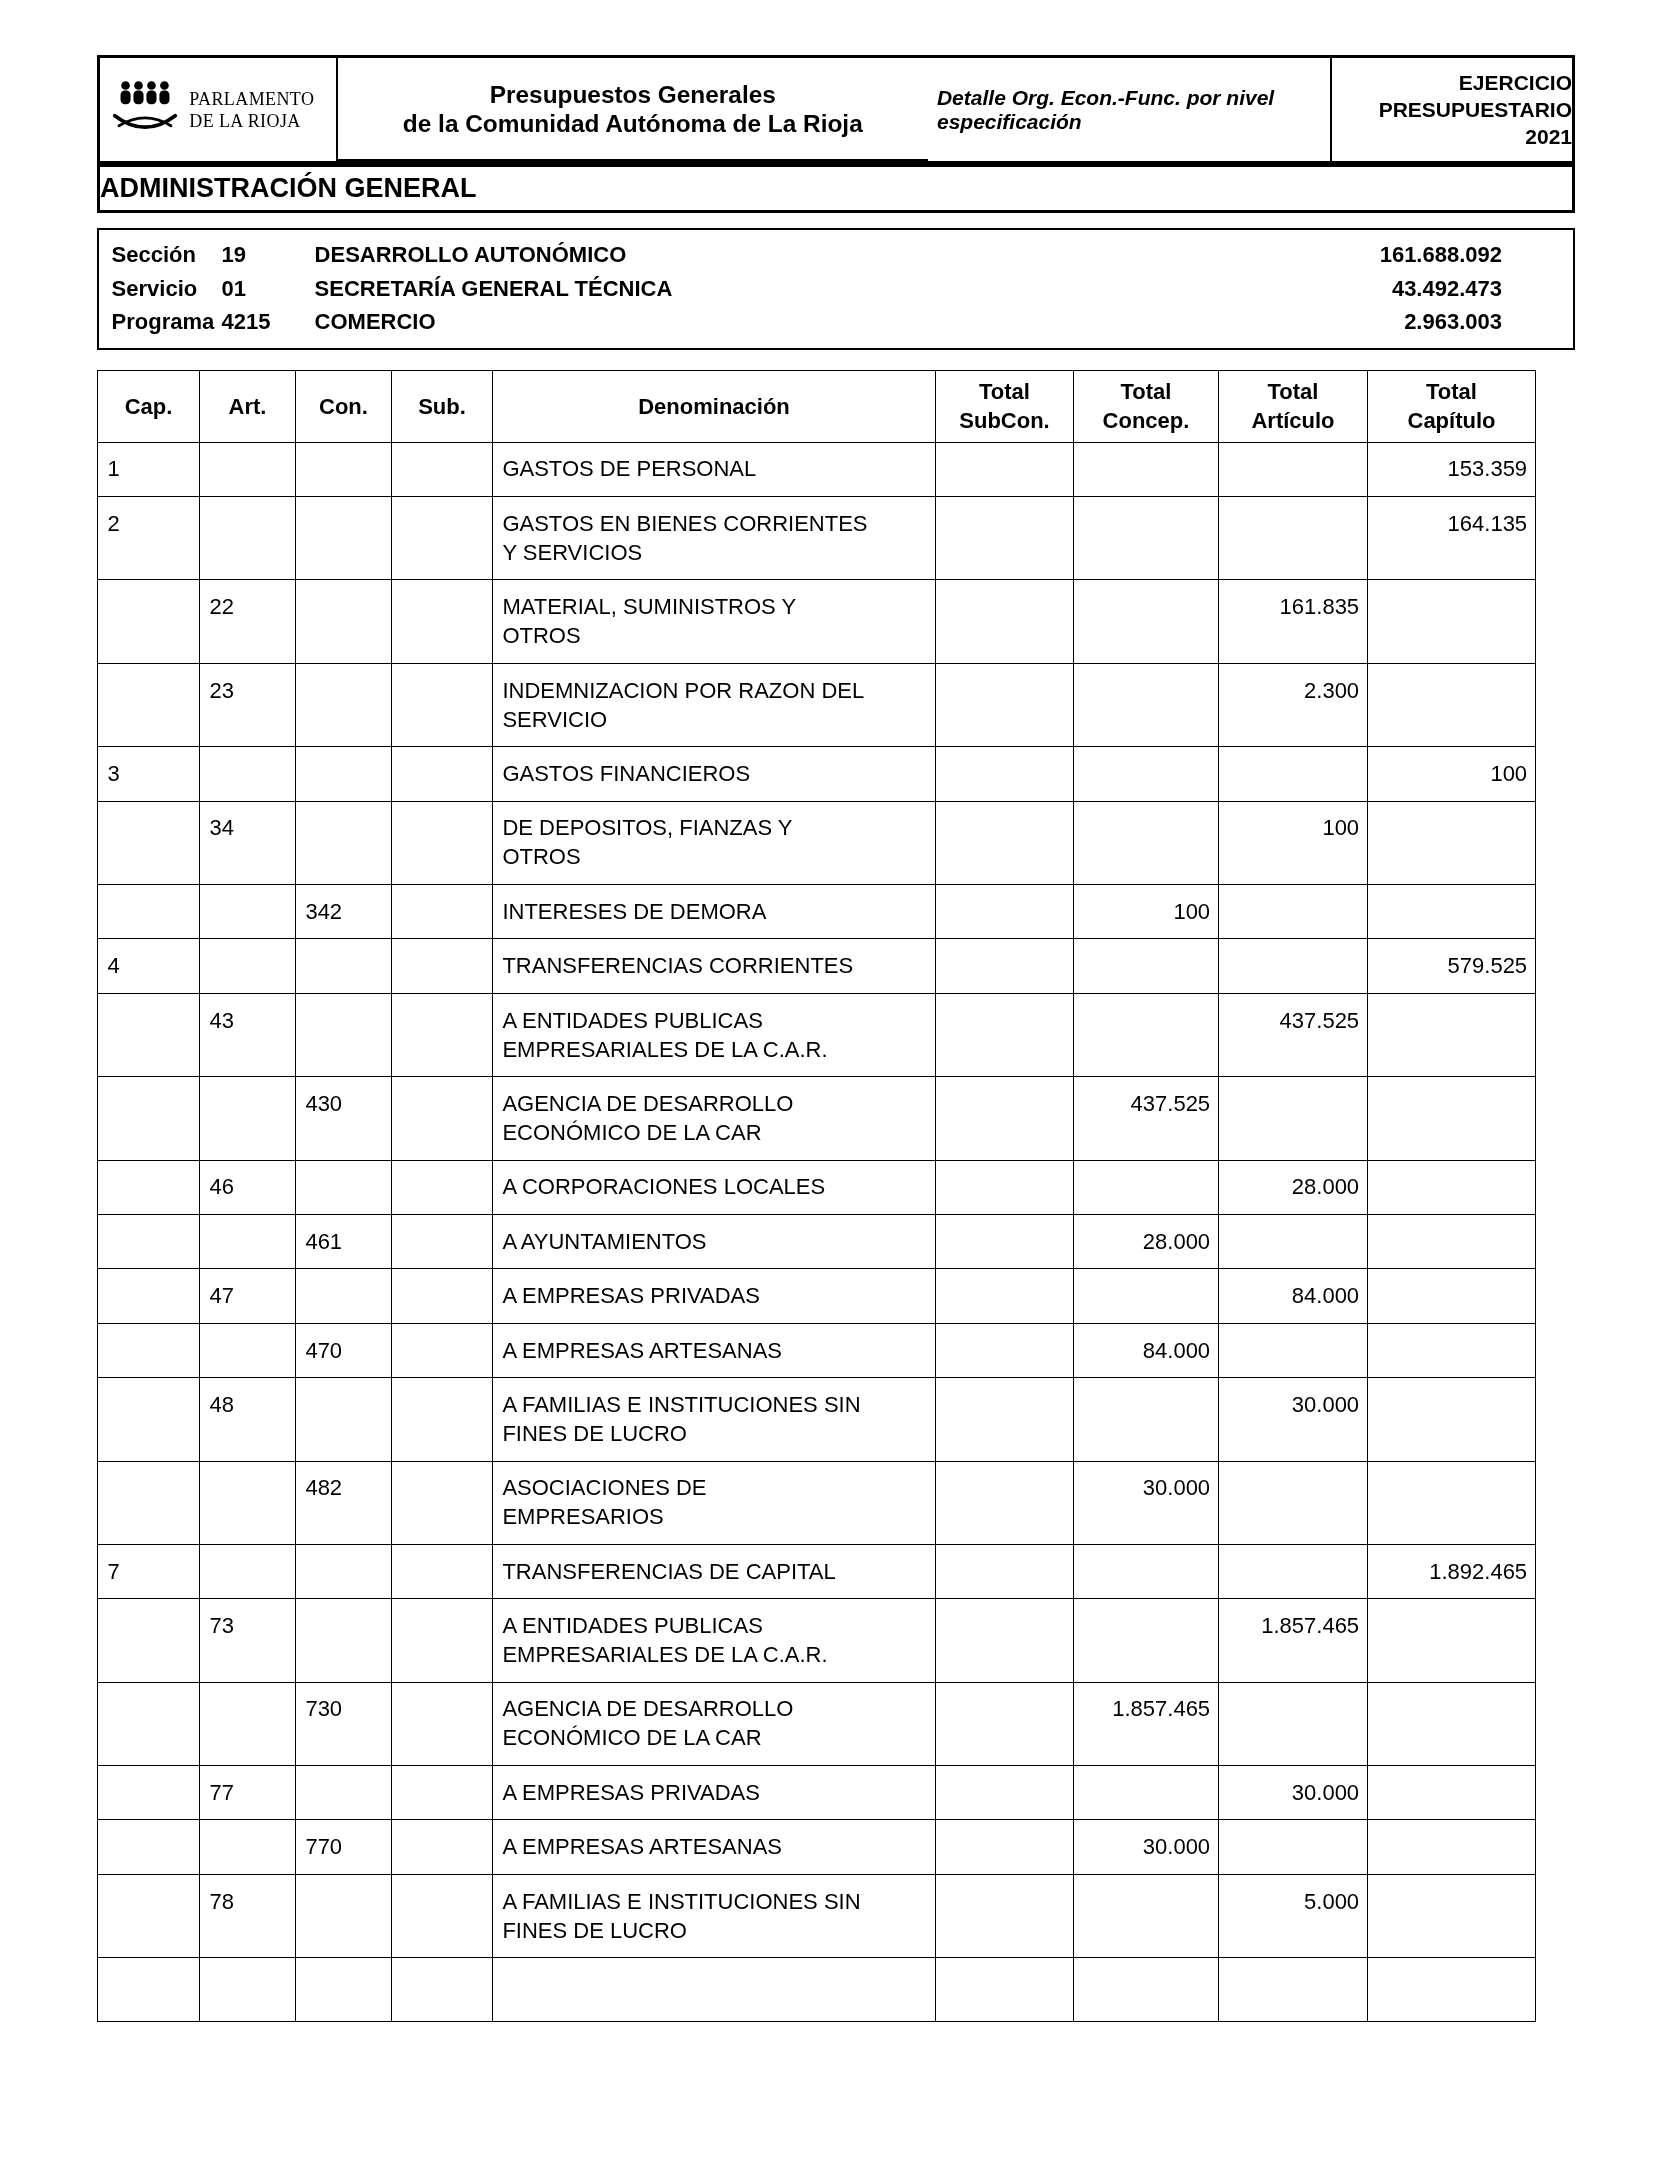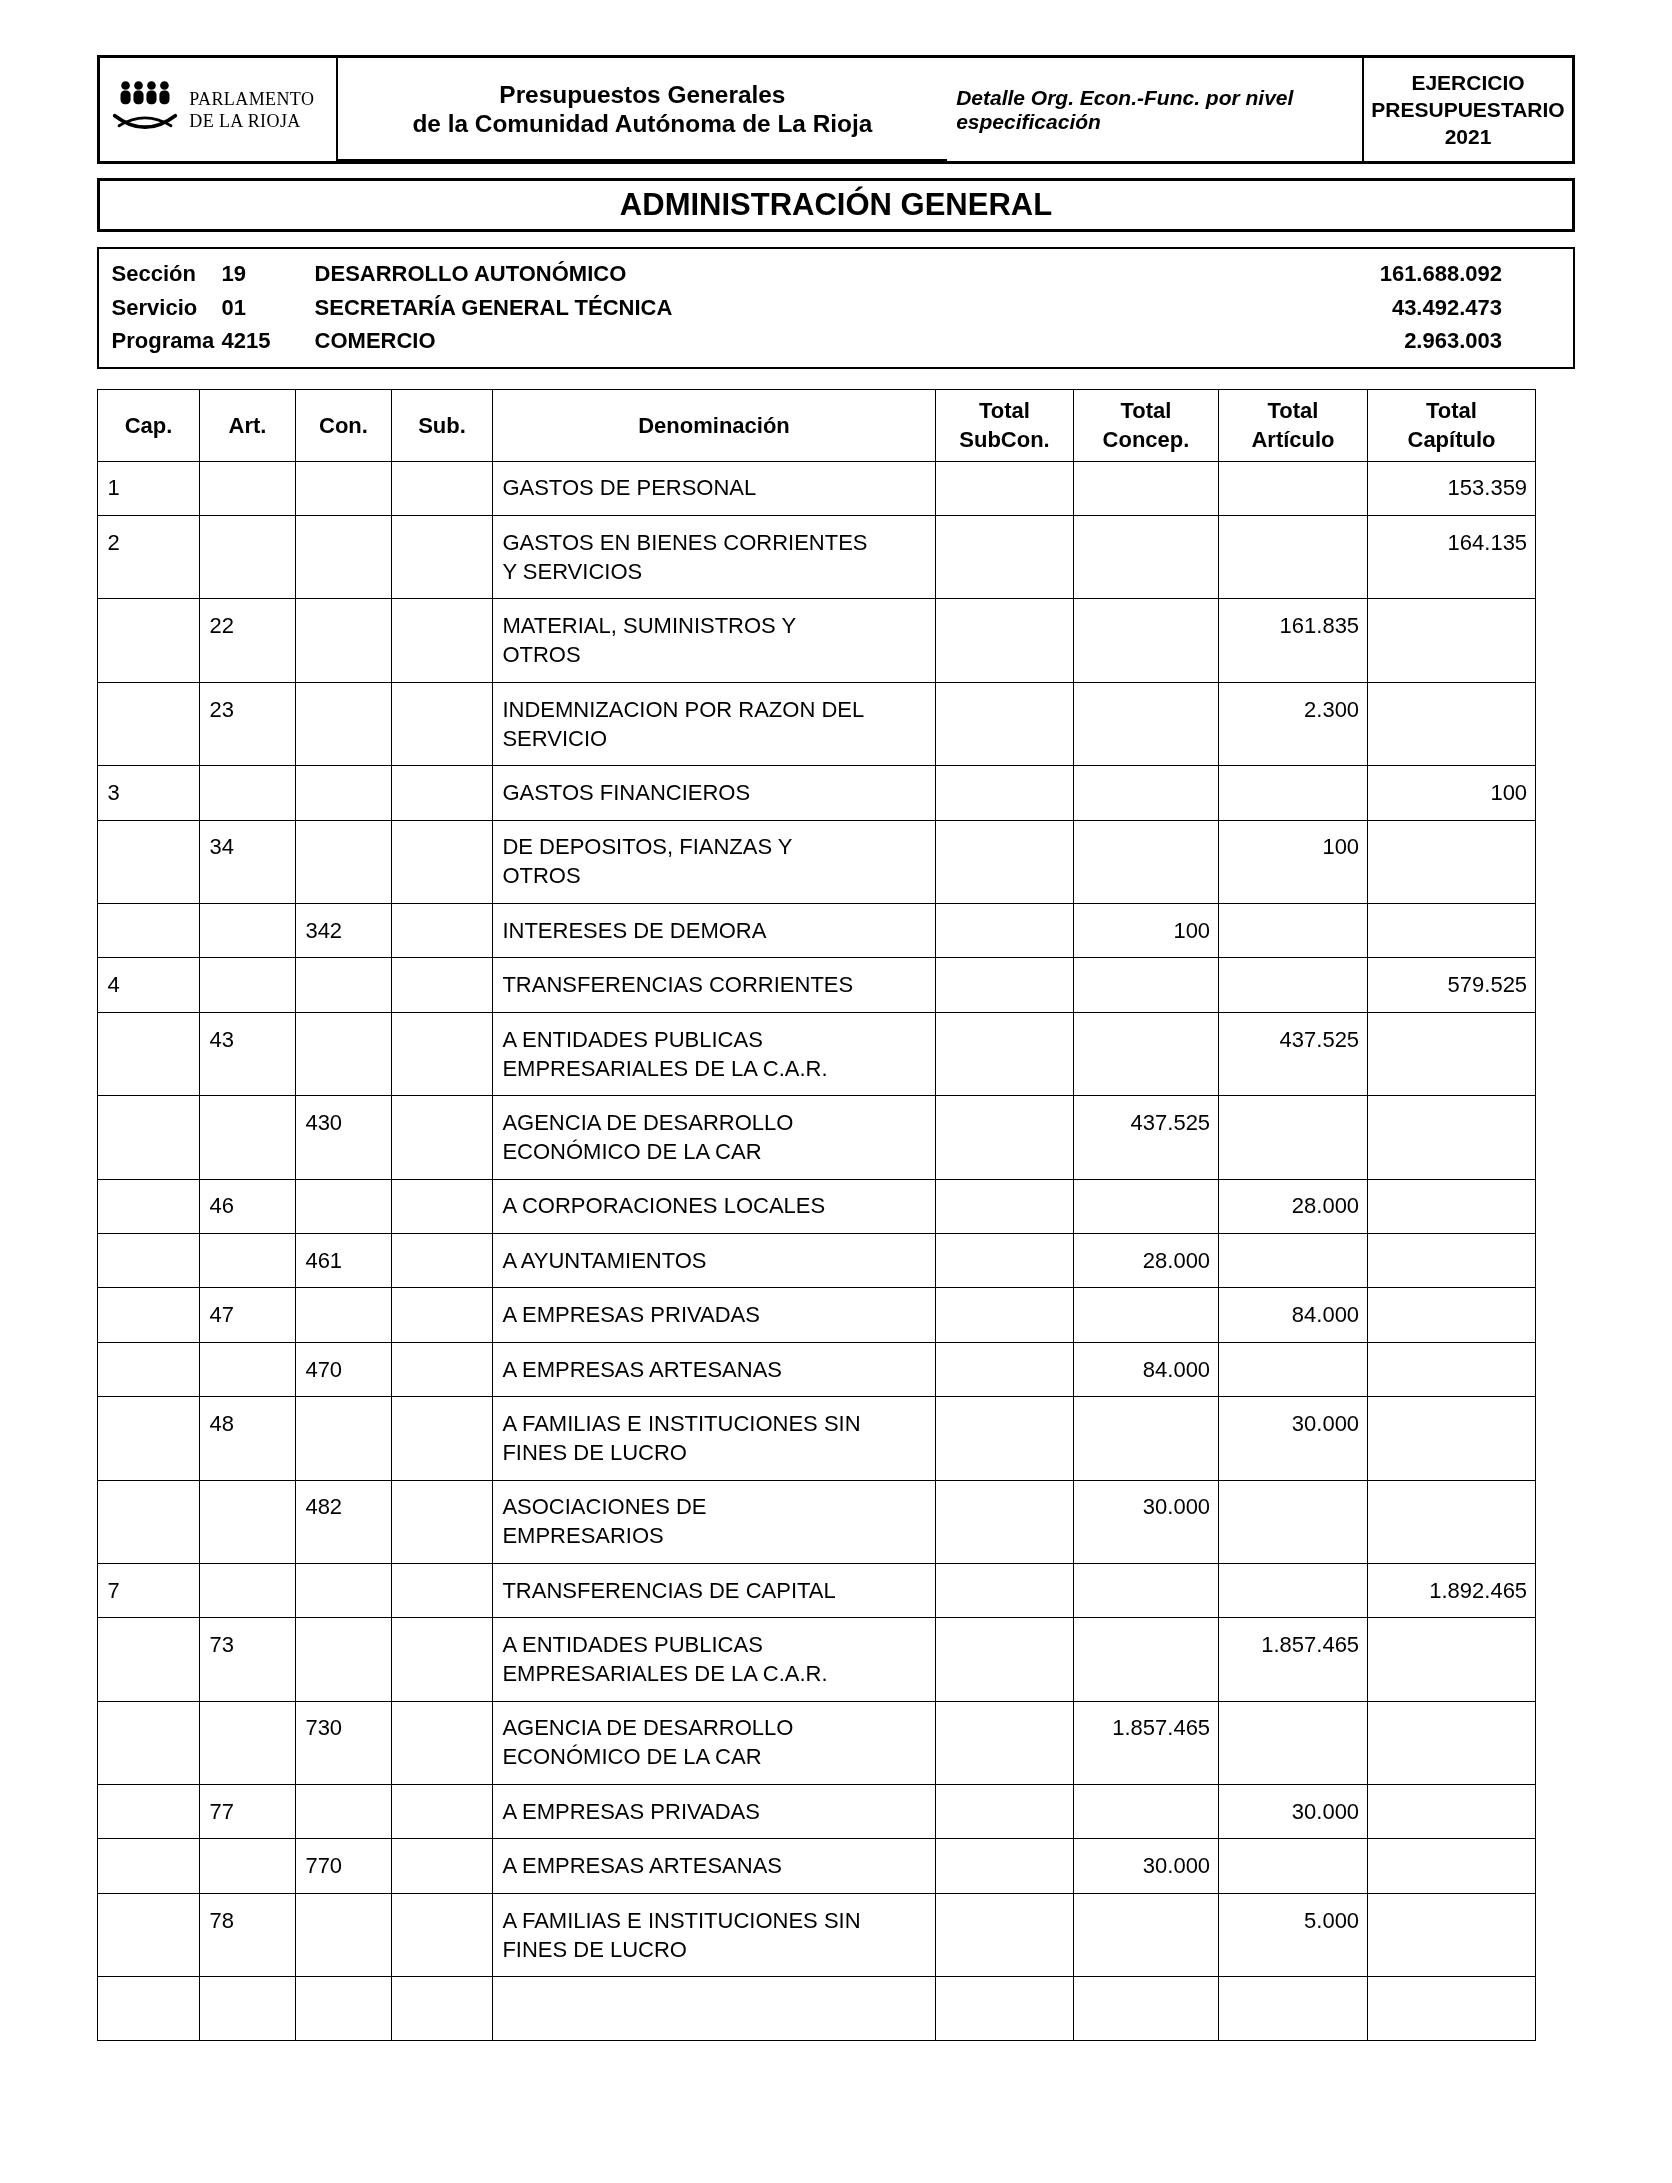--- a/index.html
+++ b/index.html
@@ -58,37 +58,37 @@
   .title-sub {
     flex:1;
     display:flex;
     align-items:center;
     padding-left:9.4px;
     font-weight:bold;
     font-style:italic;
     font-size:21px;
   }
   .exercise-cell {
-    width:208px;
+    width:240px;
     flex-shrink:0;
     display:flex;
     flex-direction:column;
     justify-content:center;
-    align-items:center;
+    align-items:flex-end;
     font-weight:bold;
     font-size:21px;
     line-height:27px;
     text-align:center;
   }
   .banner {
     border:3.1px solid #000;
-    margin-top:14px;
-    text-align:center;
+    margin-top:0;
+    text-align:left;
     font-weight:bold;
-    font-size:31px;
+    font-size:27px;
     padding:5.5px 0 6.3px 0;
   }
 
   
   .summary-box {
     border:2.4px solid #000;
     margin-top:15.7px;
     padding:11px 14px 12.6px 12.6px;
     font-weight:bold;
     font-size:22px;

